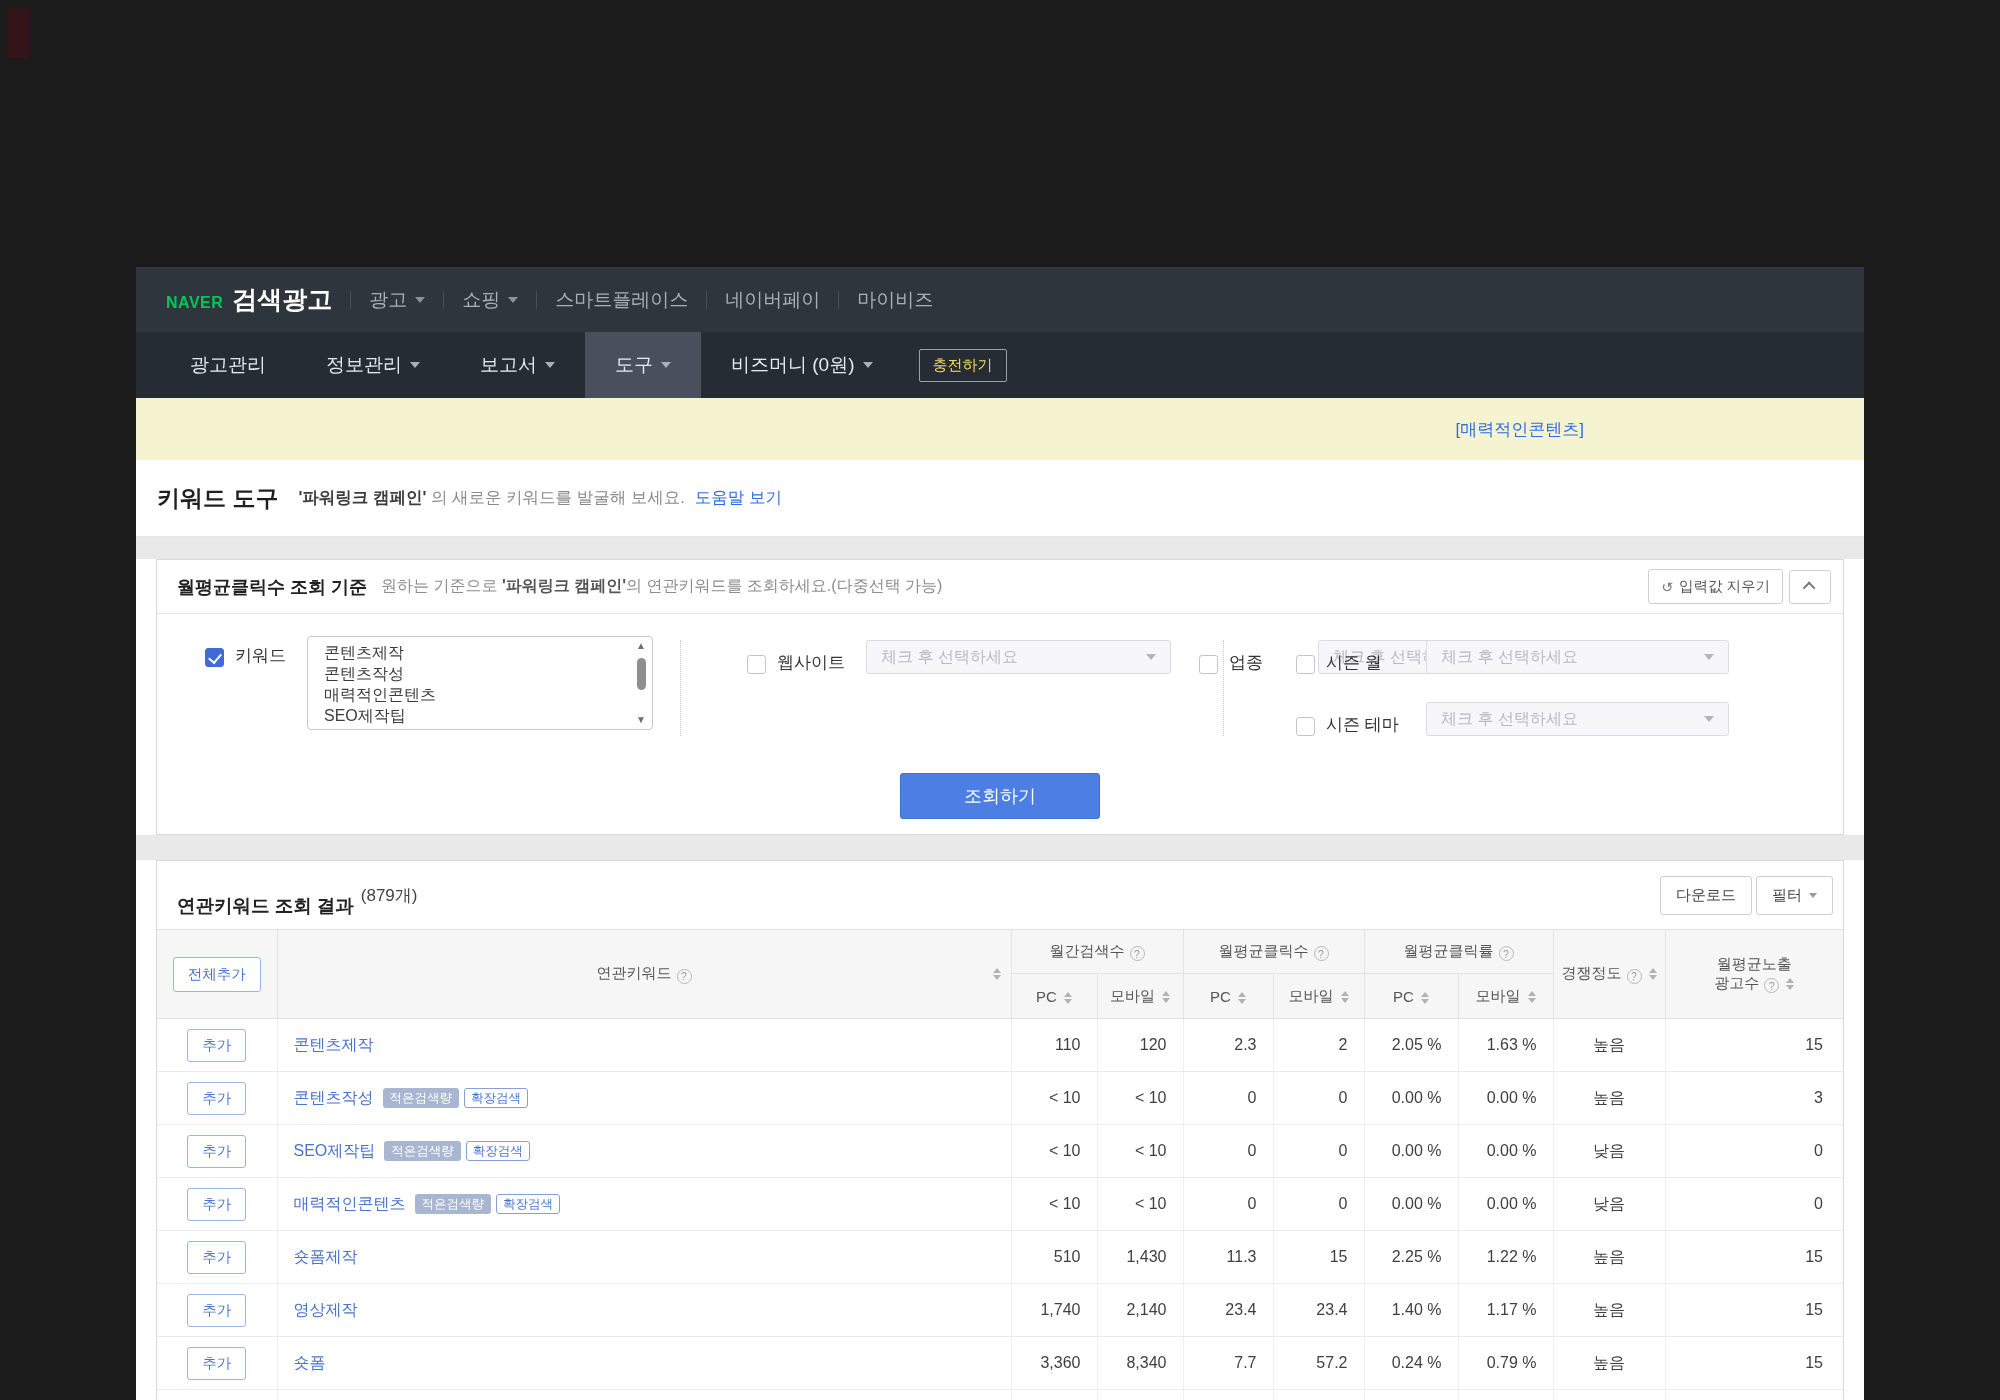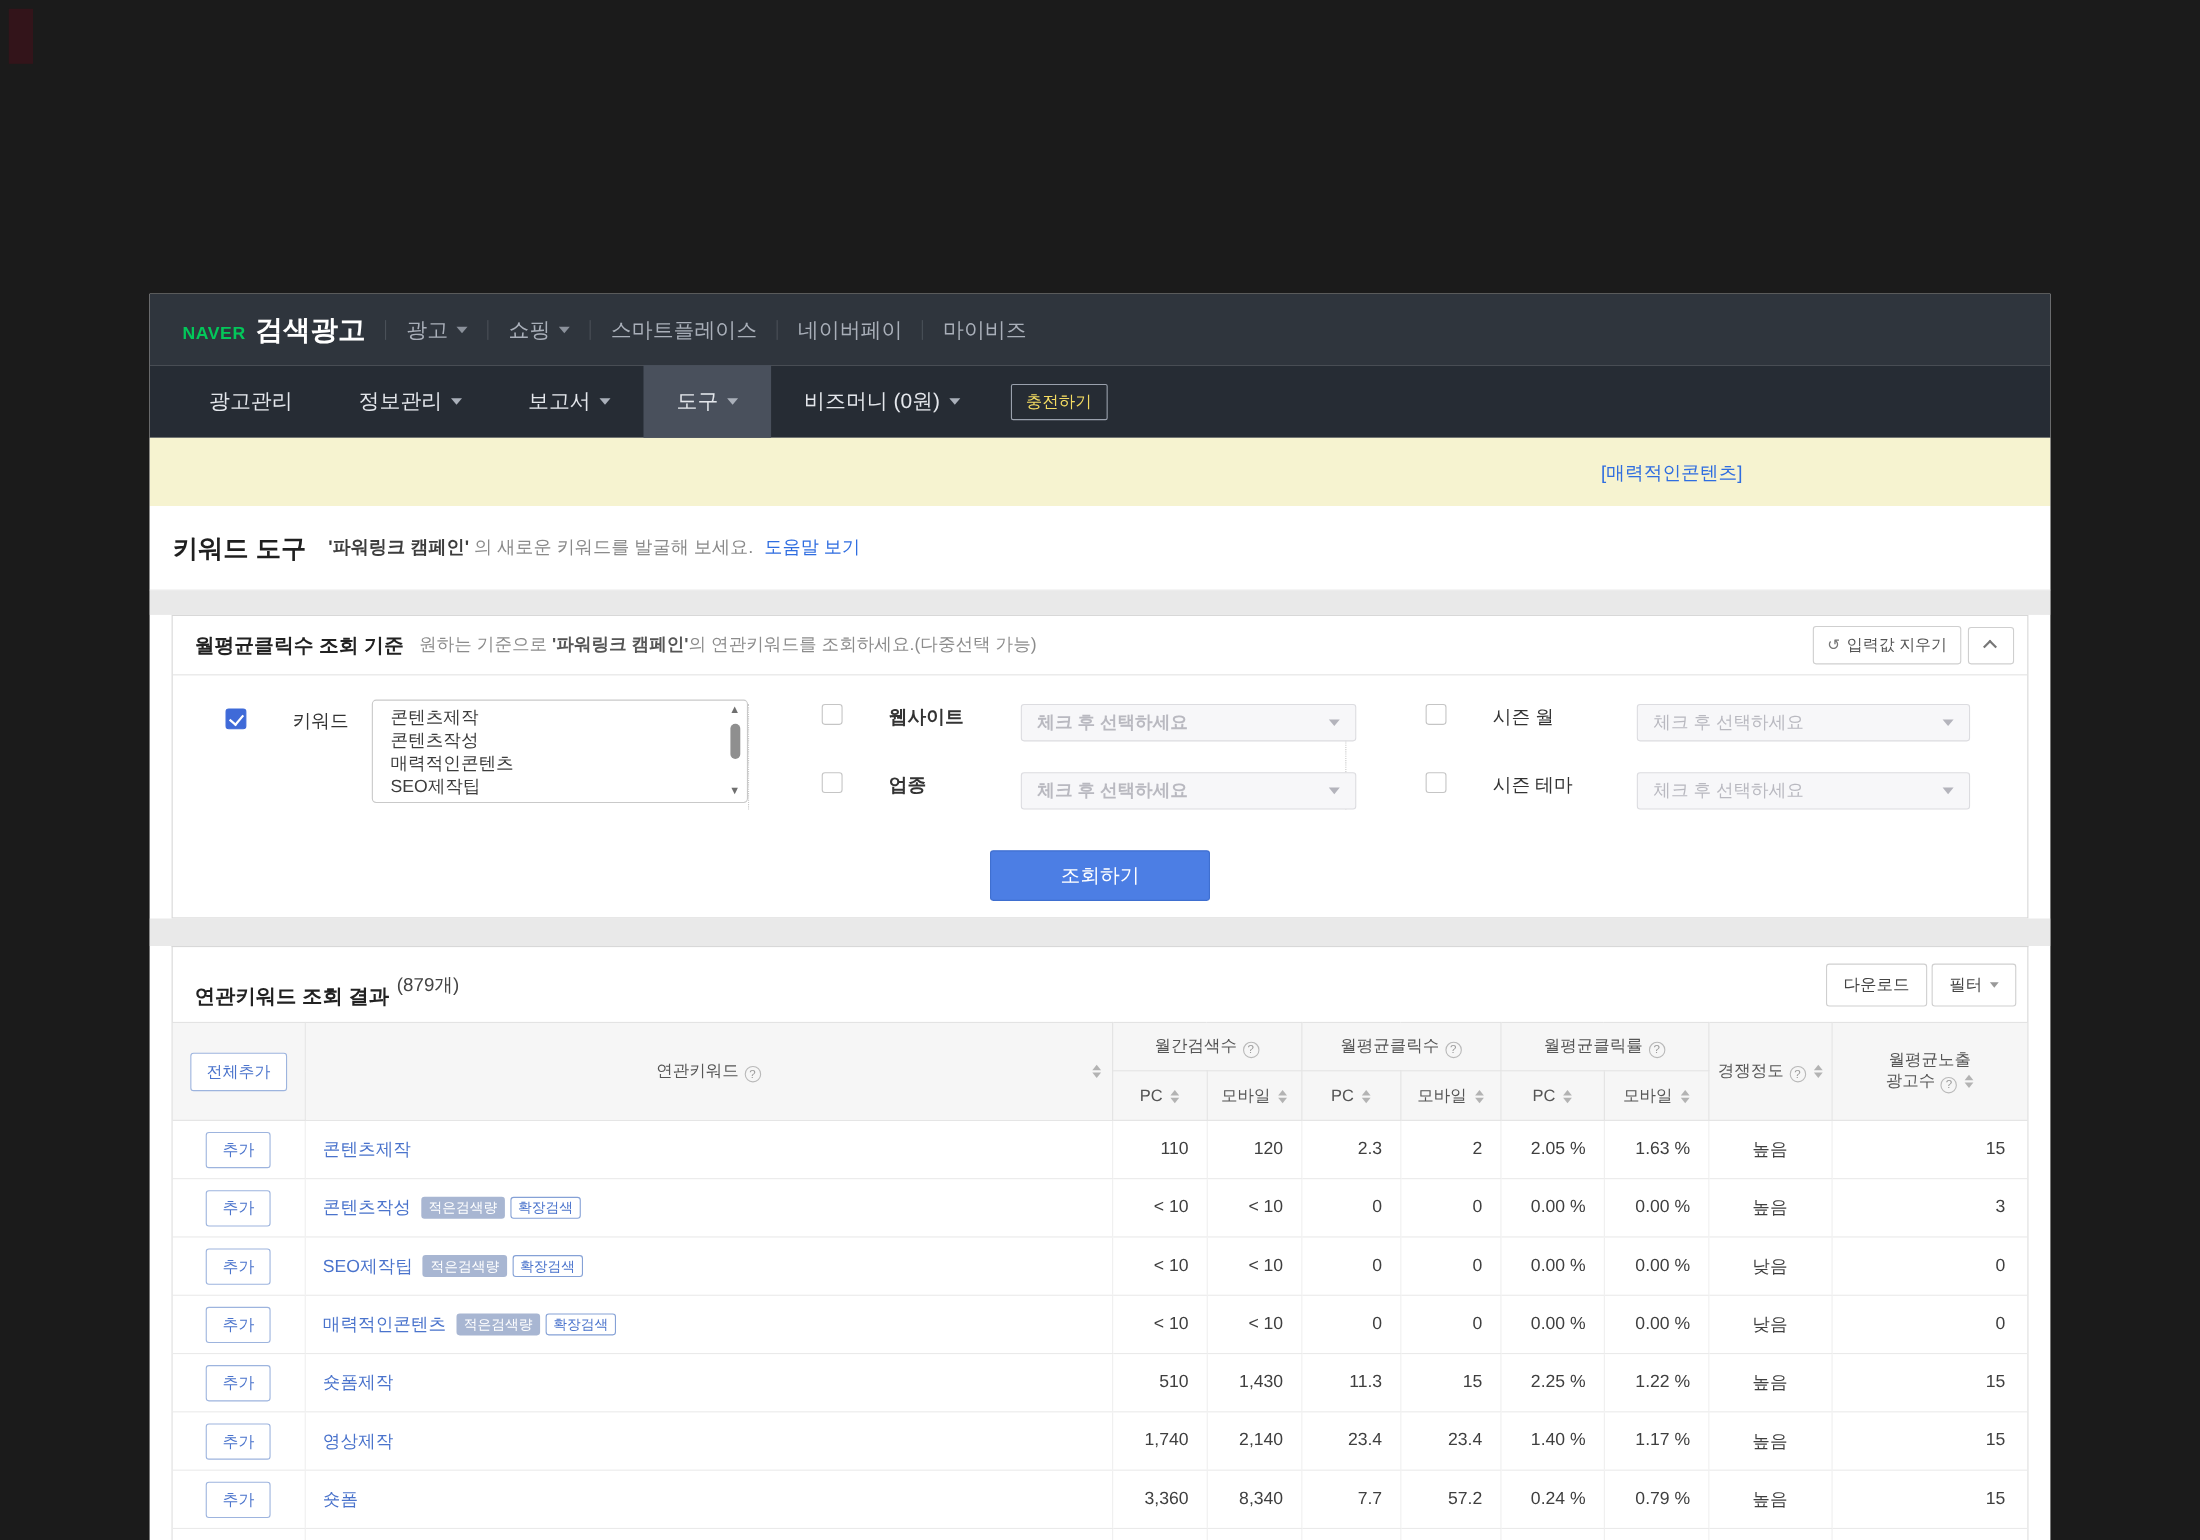--- a/index.html
+++ b/index.html
@@ -49,23 +49,23 @@
   .p1-desc b { color:#555; }
   .p1-right { margin-left:auto; display:flex; align-items:center; gap:6px; }
   .clear-btn { display:flex; align-items:center; gap:6px; border:1px solid #cfcfcf; background:#fff; border-radius:3px; padding:7px 12px; font-size:14.5px; color:#555; cursor:pointer; font-family:inherit; }
   .reset-ico { color:#777; font-size:14px; }
   .collapse-btn { width:42px; height:34px; border:1px solid #cfcfcf; background:#fff; border-radius:3px; display:flex; align-items:center; justify-content:center; cursor:pointer; }
   .chev-up { display:inline-block; width:9px; height:9px; border-left:2px solid #777; border-top:2px solid #777; transform:rotate(45deg) translateY(2px); }
 
   .p1-body { display:flex; padding:26px 0 20px 0; }
   .fcol { display:flex; align-items:flex-start; }
   .fcol1 { width:524px; padding-left:48px; border-right:1px dotted #c8c8c8; }
-  .fcol2 { width:543px; padding-left:66px; border-right:1px dotted #c8c8c8; flex-direction:column; gap:28px;font-weight:bold; }
+  .fcol2 { width:543px; padding-left:66px; border-right:1px dotted #c8c8c8; flex-direction:row; gap:28px; }
   .fcol3 { flex:1; padding-left:72px; flex-direction:column; gap:28px; }
-  .frow { display:flex; align-items:flex-start;gap:31px; }
+  .frow { display:flex; align-items:flex-end; }
   .cb { width:19px; height:19px; border:1px solid #c5c5c5; border-radius:3px; background:#fff; flex:none; cursor:pointer; position:relative; }
   .cb.checked { background:#3f6ad8; border-color:#3f6ad8; }
   .cb.checked::after { content:""; position:absolute; left:5px; top:1.5px; width:6px; height:10px; border-right:2.5px solid #fff; border-bottom:2.5px solid #fff; transform:rotate(40deg); }
   .flabel { font-size:17px; color:#333; margin-left:11px; white-space:nowrap; }
   .fcol1 .frow { margin-top:4px; }
   .kw-label { width:58px; }
   .fcol2 .flabel { width:89px; }
   .fcol3 .flabel { width:100px; }
 
   .kw-box { position:relative; margin-left:14px; width:346px; height:94px; border:1px solid #c9c9c9; border-radius:4px; background:#fff; padding:5px 40px 5px 16px; overflow:hidden; margin-top:-4px; }

